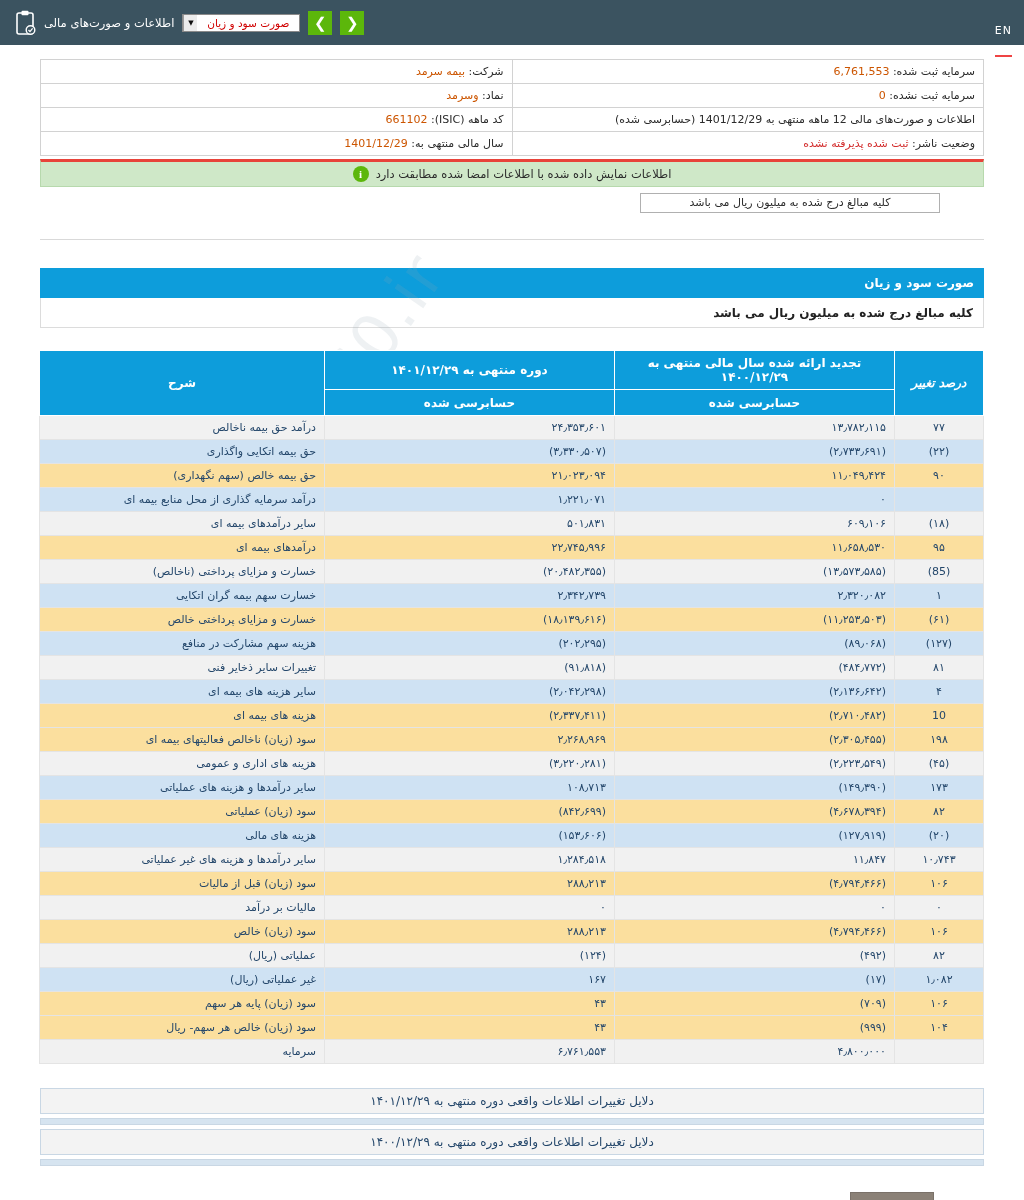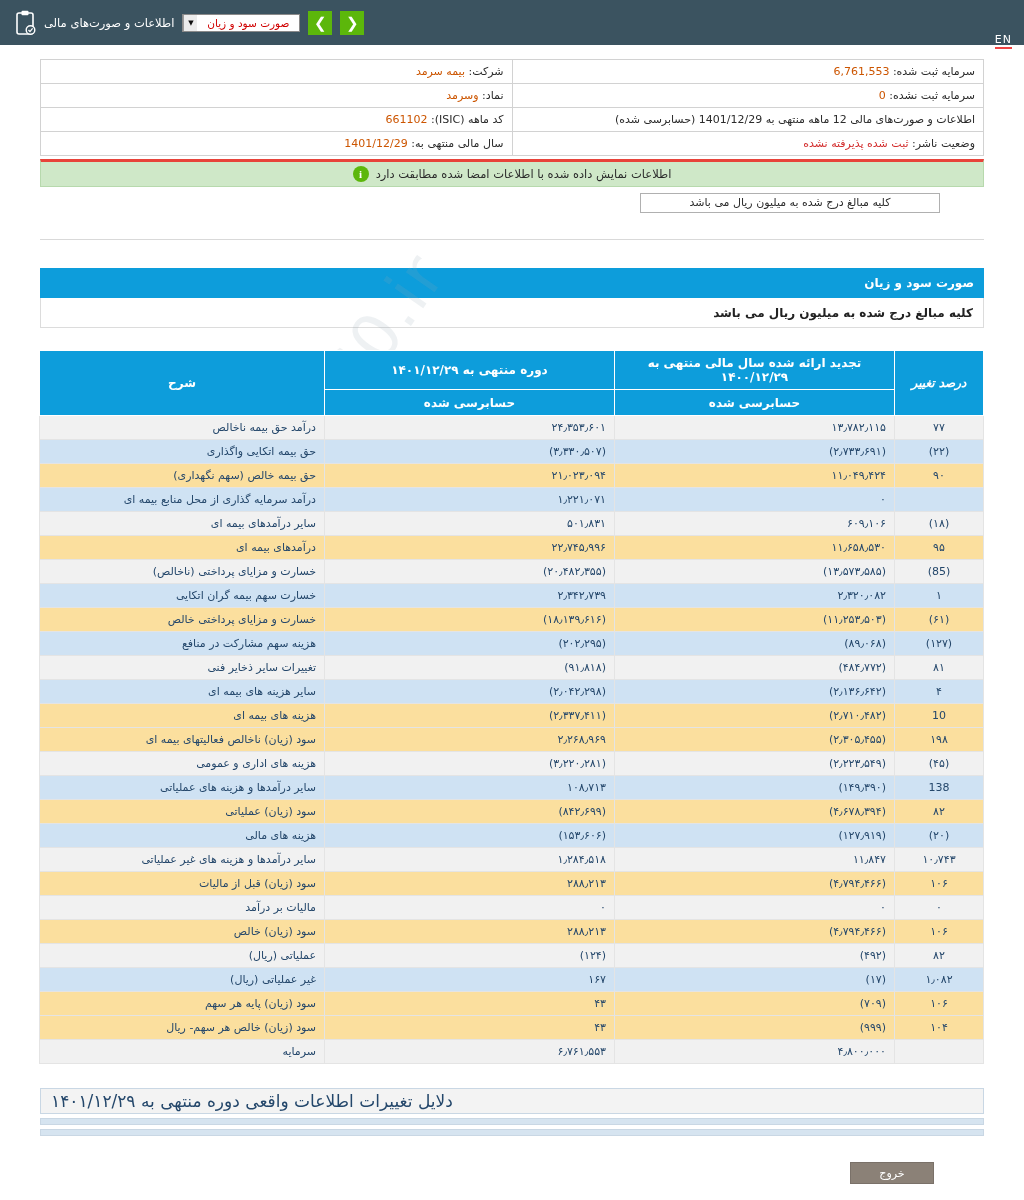--- a/index.html
+++ b/index.html
@@ -73,21 +73,21 @@
     line-height: 24px;
     text-align: center;
     display: inline-block;
     cursor: pointer;
     font-weight: bold;
   }
   .lang-btn {
     color: #ffffff;
     font-size: 11px;
     border-bottom: 2px solid #ef4444;
-    padding-bottom: 1px;
+    padding-bottom: 18px;
     letter-spacing: 1px;
     cursor: pointer;
     margin-top: 36px;
   }
 
   
   .wrap { width: 1024px; padding: 0; }
   .inner { width: 944px; margin: 0 auto; }
 
   
@@ -239,23 +239,23 @@
   }
 
   
   .footlinks { width: 944px; margin: 24px auto 0 auto; }
   .footlink-row {
     border: 1px solid #c9d7e4;
     background: #f3f3f3;
     height: 26px;
     line-height: 24px;
     padding: 0 10px;
-    font-size: 17px;
+    font-size: 12px;
     color: #24476b;
-    text-align: left;
+    text-align: center;
     margin-bottom: 4px;
   }
   .footlink-row.spacer {
     background: #d6e4f0;
     height: 7px;
     border: 1px solid #c9d7e4;
     padding: 0;
   }
   .exit-btn {
     margin: 26px 0 0 0;
@@ -456,21 +456,21 @@
             <td class="c-num pos">۲٫۲۶۸٫۹۶۹</td>
             <td class="c-desc">سود (زیان) ناخالص فعالیتهای بیمه ای</td>
           </tr>
           <tr class="band-white">
             <td class="c-pct neg">(۴۵)</td>
             <td class="c-num neg">(۲٫۲۲۳٫۵۴۹)</td>
             <td class="c-num neg">(۳٫۲۲۰٫۲۸۱)</td>
             <td class="c-desc">هزینه های اداری و عمومی</td>
           </tr>
           <tr class="band-blue">
-            <td class="c-pct pos">138</td>
+            <td class="c-pct pos">۱۷۳</td>
             <td class="c-num neg">(۱۴۹٫۳۹۰)</td>
             <td class="c-num pos">۱۰۸٫۷۱۳</td>
             <td class="c-desc">سایر درآمدها و هزینه های عملیاتی</td>
           </tr>
           <tr class="band-gold">
             <td class="c-pct pos">۸۲</td>
             <td class="c-num neg">(۴٫۶۷۸٫۳۹۴)</td>
             <td class="c-num neg">(۸۴۲٫۶۹۹)</td>
             <td class="c-desc">سود (زیان) عملیاتی</td>
           </tr>
@@ -534,17 +534,18 @@
             <td class="c-num pos">۶٫۷۶۱٫۵۵۳</td>
             <td class="c-desc">سرمایه</td>
           </tr>
         </tbody>
     </table>
   </div>
 
   <div class="footlinks">
     <div class="footlink-row">دلایل تغییرات اطلاعات واقعی دوره منتهی به ۱۴۰۱/۱۲/۲۹</div>
     <div class="footlink-row spacer"></div>
+    <div class="footlink-row">دلایل تغییرات اطلاعات واقعی دوره منتهی به ۱۴۰۰/۱۲/۲۹</div>
     <div class="footlink-row spacer"></div>
     <div class="exit-btn">خروج</div>
   </div>
 
 </div>
 
 </body></html>

